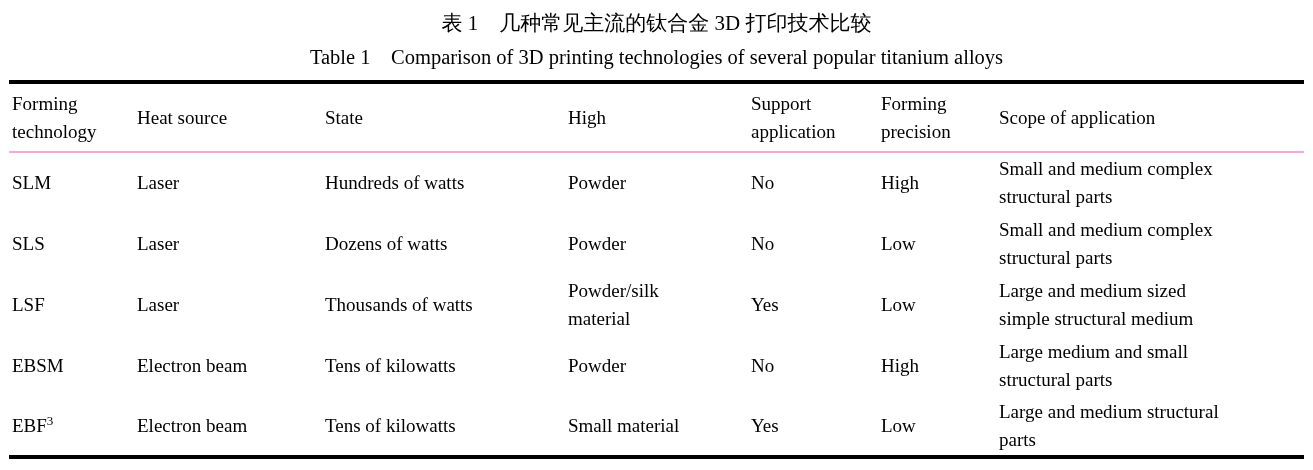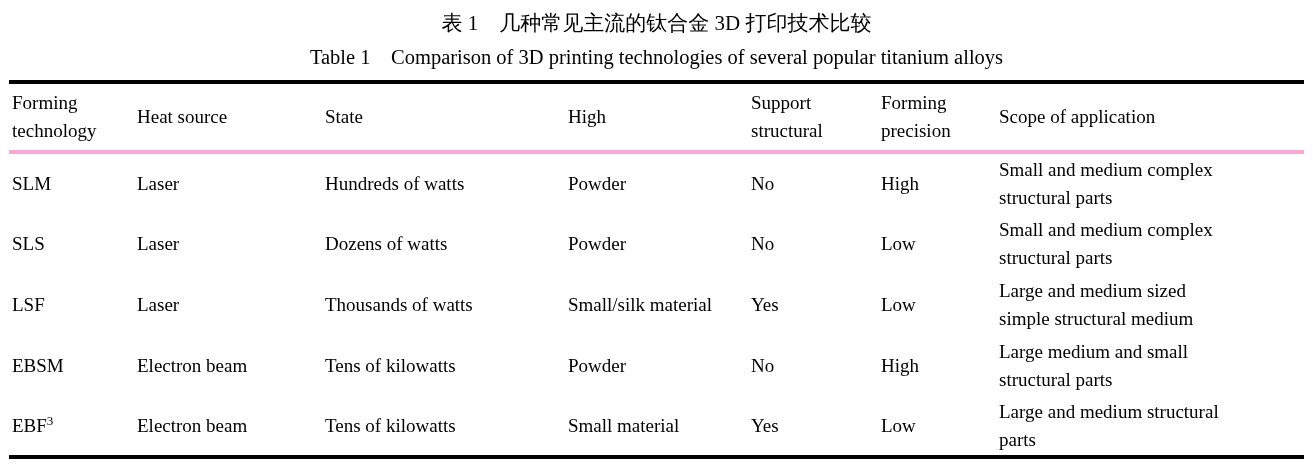--- a/index.html
+++ b/index.html
@@ -19,21 +19,21 @@
   table.cmp {
     border-collapse: collapse;
     table-layout: fixed;
     width: 1295px;
     margin-left: 9px;
     margin-top: 10px;
     border-top: 4px solid #000;
     border-bottom: 4px solid #000;
     font-size: 19px;
   }
-  thead { border-bottom: 4px solid #f9a8d4; }
+  thead { border-bottom: 2px solid #f9a8d4; }
   thead tr { height: 70px; }
   tbody tr { height: 61px; }
   th, td {
     font-weight: normal;
     text-align: left;
     vertical-align: middle;
     padding: 0 20px 0 3px;
     line-height: 1.45;
   }
   td.state > div { width: 145px; }
@@ -56,21 +56,21 @@
         <col style="width:130px">
         <col style="width:118px">
         <col>
     </colgroup>
     <thead>
       <tr>
         <th>Forming technology</th>
         <th>Heat source</th>
         <th>State</th>
         <th>High</th>
-        <th>Support structural</th>
+        <th>Support application</th>
         <th>Forming precision</th>
         <th class="scope">
             <div>Scope of application</div>
           </th>
       </tr>
     </thead>
     <tbody>
       <tr>
         <td><span>SLM</span><sup></sup></td>
         <td>Laser</td>
@@ -95,21 +95,21 @@
         <td>Low</td>
         <td class="scope">
             <div>Small and medium complex structural parts</div>
           </td>
       </tr>
       <tr>
         <td><span>LSF</span><sup></sup></td>
         <td>Laser</td>
         <td>Thousands of watts</td>
         <td class="state">
-            <div>Small/silk material</div>
+            <div>Powder/silk material</div>
           </td>
         <td>Yes</td>
         <td>Low</td>
         <td class="scope">
             <div>Large and medium sized simple structural medium</div>
           </td>
       </tr>
       <tr>
         <td><span>EBSM</span><sup></sup></td>
         <td>Electron beam</td>

